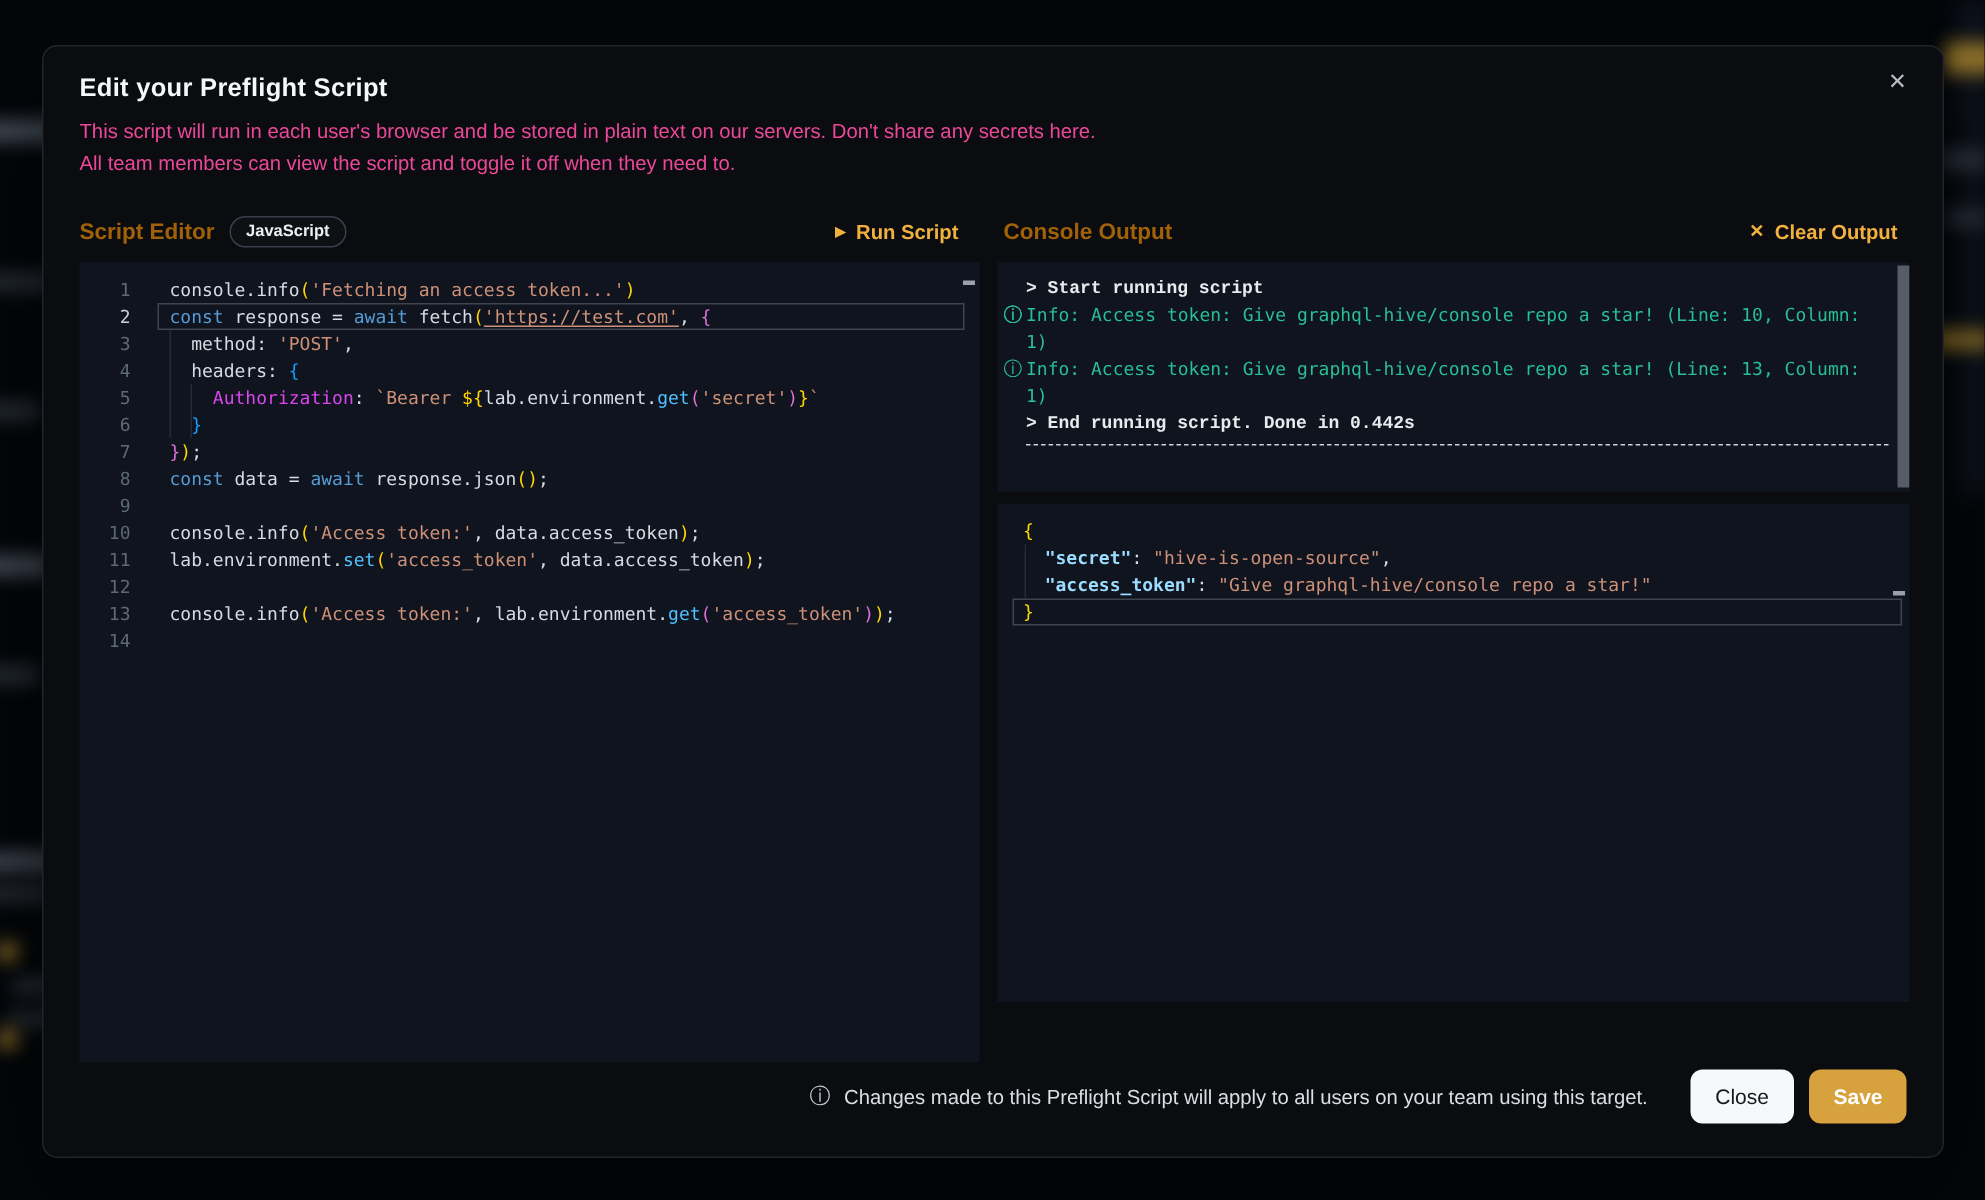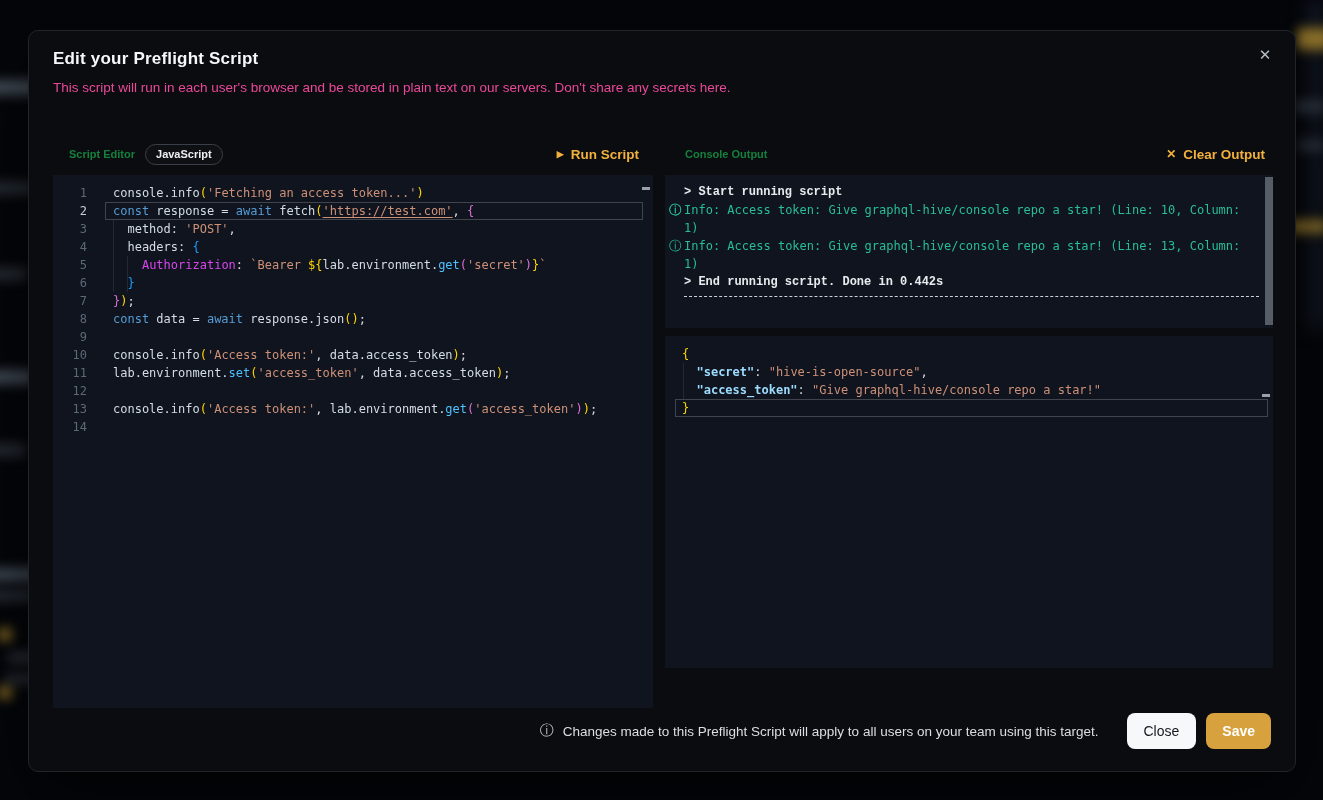--- a/index.html
+++ b/index.html
@@ -22,21 +22,21 @@
   .title { position:absolute; left:24px; top:18px; font-size:17px; font-weight:700;
     color:#f5f7f9; letter-spacing:.2px; }
   .desc { position:absolute; left:24px; top:46px; font-size:13.5px; line-height:21px; color:#ec4899; }
 
   .col { position:absolute; top:110px; }
   .col-left  { left:24px;  width:600px; }
   .col-right { left:636px; width:608px; }
 
   .hdr-row { display:flex; align-items:center; gap:10px; height:26px; margin-bottom:8px; }
   .col-right .hdr-row { padding-left:4px; }
-  .hdr { font-size:11px; font-weight:700; color:#15803d;margin-left:16px; }
+  .hdr { font-size:15px; font-weight:700; color:#a16207; }
   .badge { border:1px solid #3a4049; border-radius:999px; padding:3px 10px 4px;
     font-size:11px; font-weight:700; color:#eceef1; background:rgba(255,255,255,.02); }
   .spacer { flex:1; }
   .accent-btn { display:flex; align-items:center; gap:7px; color:#f2b13d;
     font-size:13.5px; font-weight:600; cursor:pointer; }
   .accent-btn .tri { font-size:9px; line-height:1; }
   .accent-btn .x  { font-size:12px; line-height:1; }
   .col-left .accent-btn { margin-right:14px; }
   .col-right .accent-btn { margin-right:8px; }
 
@@ -107,20 +107,21 @@
 <div class="blob yellow" style="left:1297px; top:28px;  width:34px; height:22px;"></div>
 <div class="blob gray2" style="left:1293px; top:100px; width:32px; height:13px;"></div>
 <div class="blob gray2" style="left:1297px; top:140px; width:28px; height:11px;"></div>
 <div class="blob yellow" style="left:1289px; top:220px; width:38px; height:13px;"></div>
 
 <div class="modal">
   <div class="close-x">✕</div>
   <div class="title">Edit your Preflight Script</div>
   <div class="desc">
     <div>This script will run in each user's browser and be stored in plain text on our servers. Don't share any secrets here.</div>
+    <div>All team members can view the script and toggle it off when they need to.</div>
   </div>
 
   <div class="col col-left">
     <div class="hdr-row">
       <span class="hdr">Script Editor</span>
       <span class="badge">JavaScript</span>
       <span class="spacer"></span>
       <span class="accent-btn">
         <span class="tri">▶</span>
         <span>Run Script</span>

